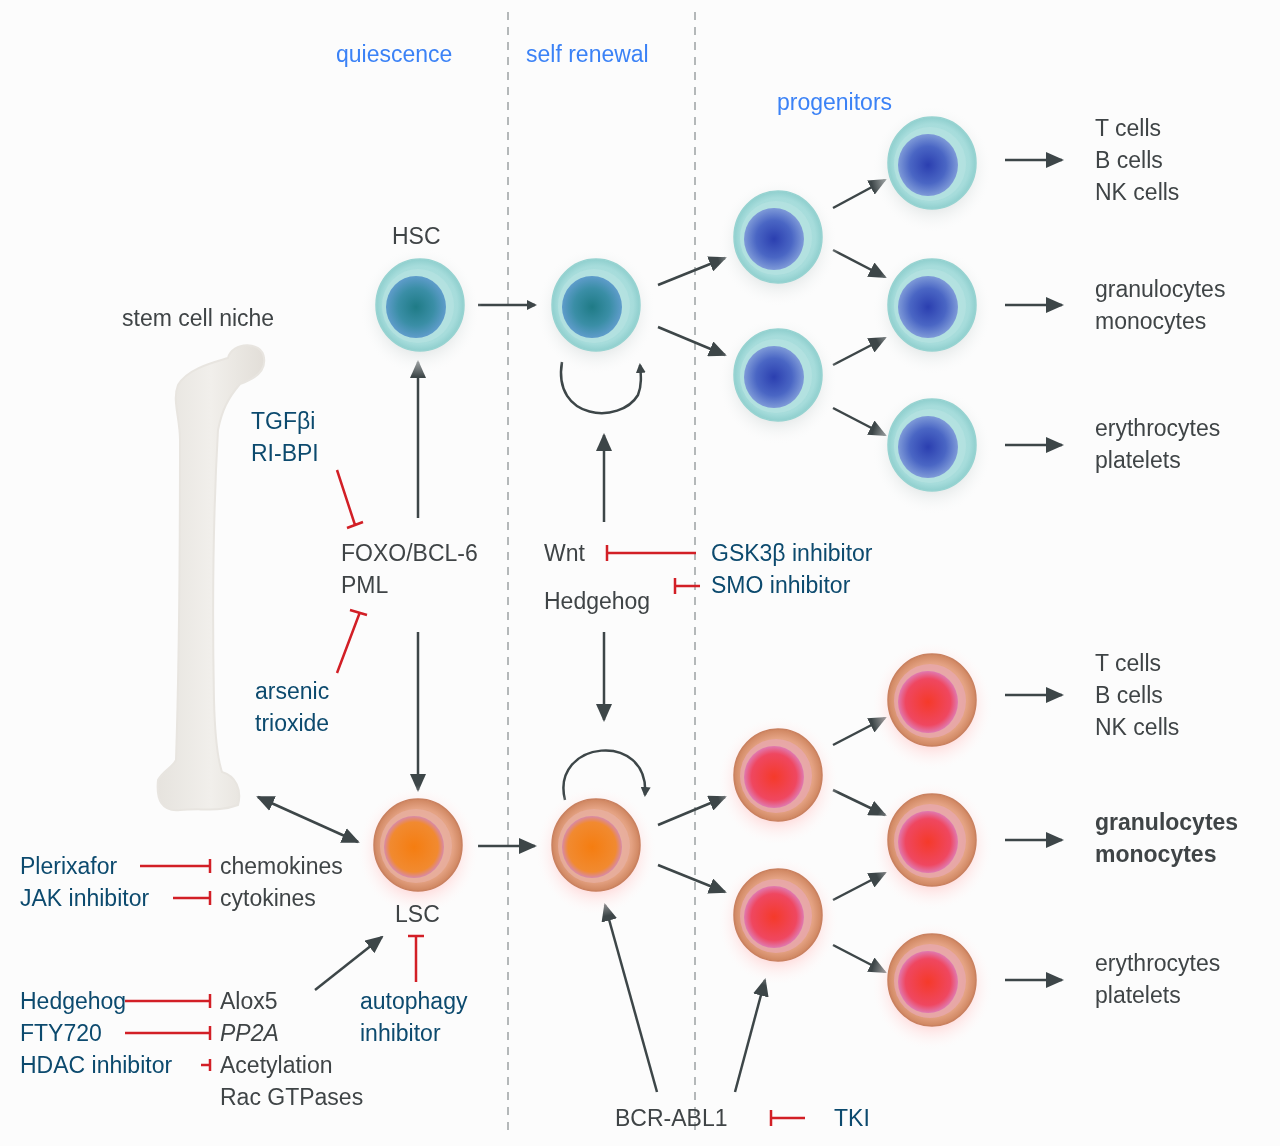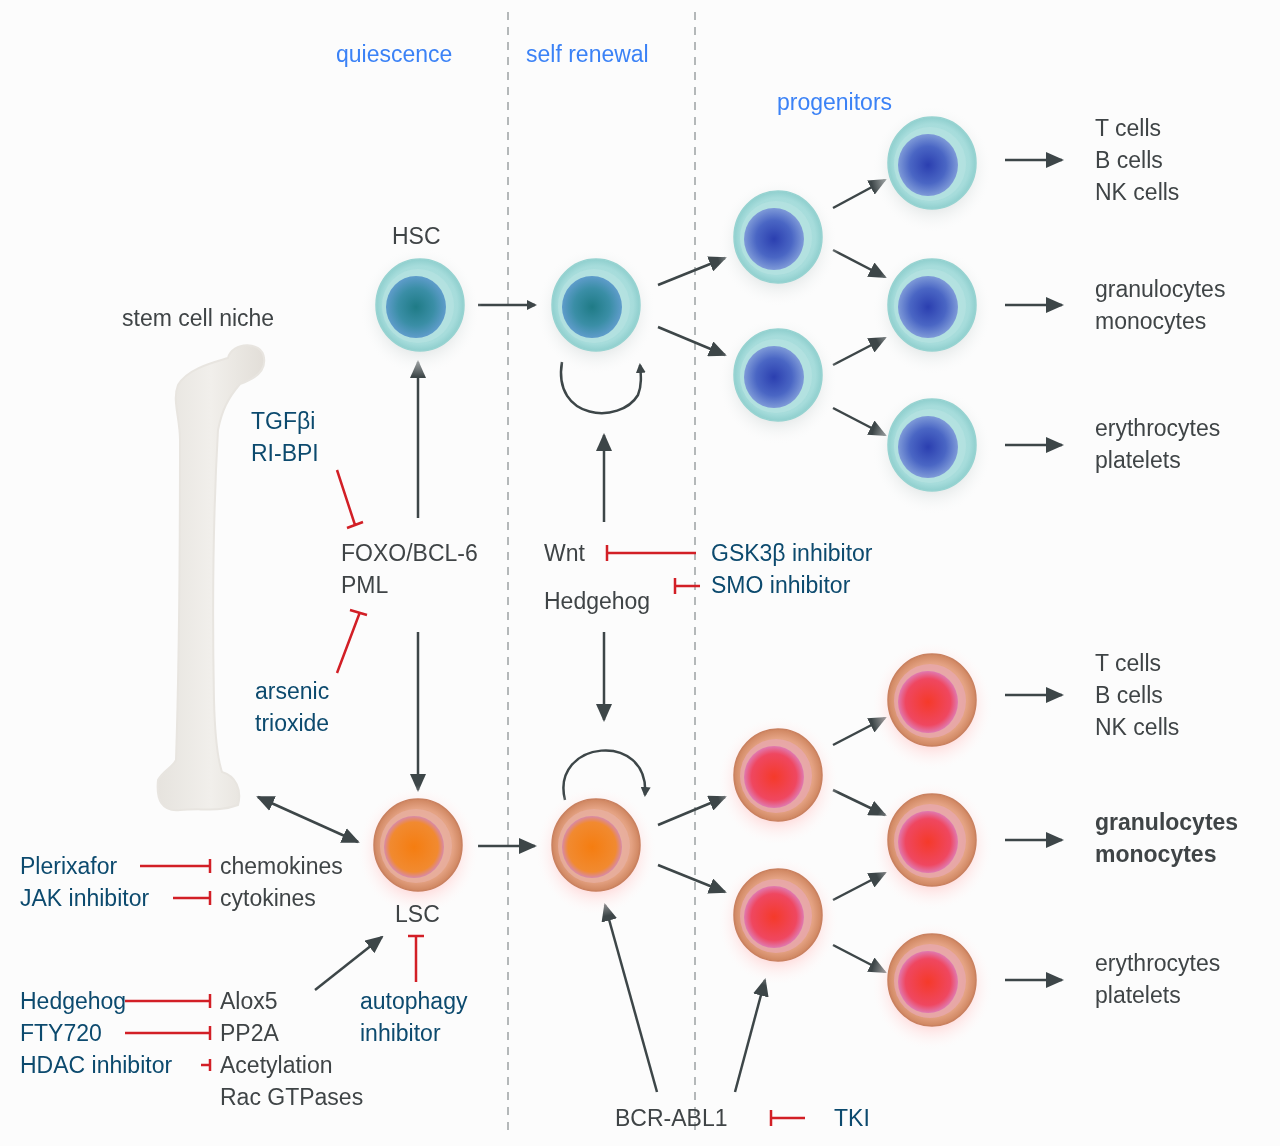--- a/index.html
+++ b/index.html
@@ -252,21 +252,21 @@
 <div class="lbl" style="left:341px;top:537px;">
   <div>FOXO/BCL-6</div>
   <div>PML</div>
 </div>
 <div class="lbl" style="left:544px;top:537px;">Wnt</div>
 <div class="lbl" style="left:544px;top:569px;margin-top:16px;">Hedgehog</div>
 <div class="lbl" style="left:220px;top:850px;">chemokines</div>
 <div class="lbl" style="left:220px;top:882px;">cytokines</div>
 <div class="lbl" style="left:395px;top:898px;">LSC</div>
 <div class="lbl" style="left:220px;top:985px;">Alox5</div>
-<div class="lbl" style="left:220px;top:1017px;">PP2A</div>
+<div class="lbl" style="left:220px;top:1017px;font-style:italic;">PP2A</div>
 <div class="lbl" style="left:220px;top:1049px;">Acetylation</div>
 <div class="lbl" style="left:220px;top:1081px;">Rac GTPases</div>
 <div class="lbl" style="left:615px;top:1102px;">BCR-ABL1</div>
 
 <div class="lbl red" style="left:251px;top:405px;">
   <div>TGFβi</div>
   <div>RI-BPI</div>
 </div>
 <div class="lbl red" style="left:255px;top:675px;">
   <div>arsenic</div>

